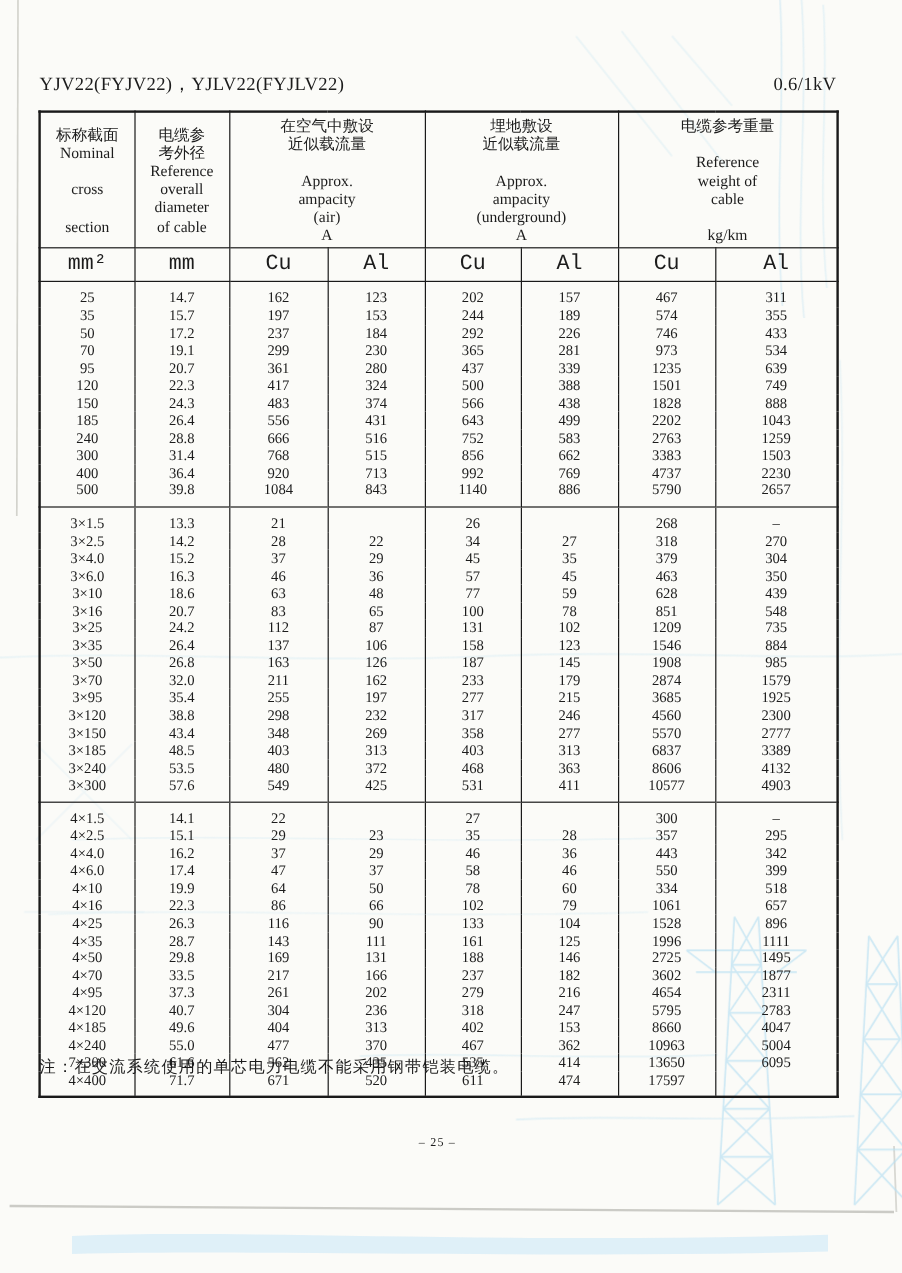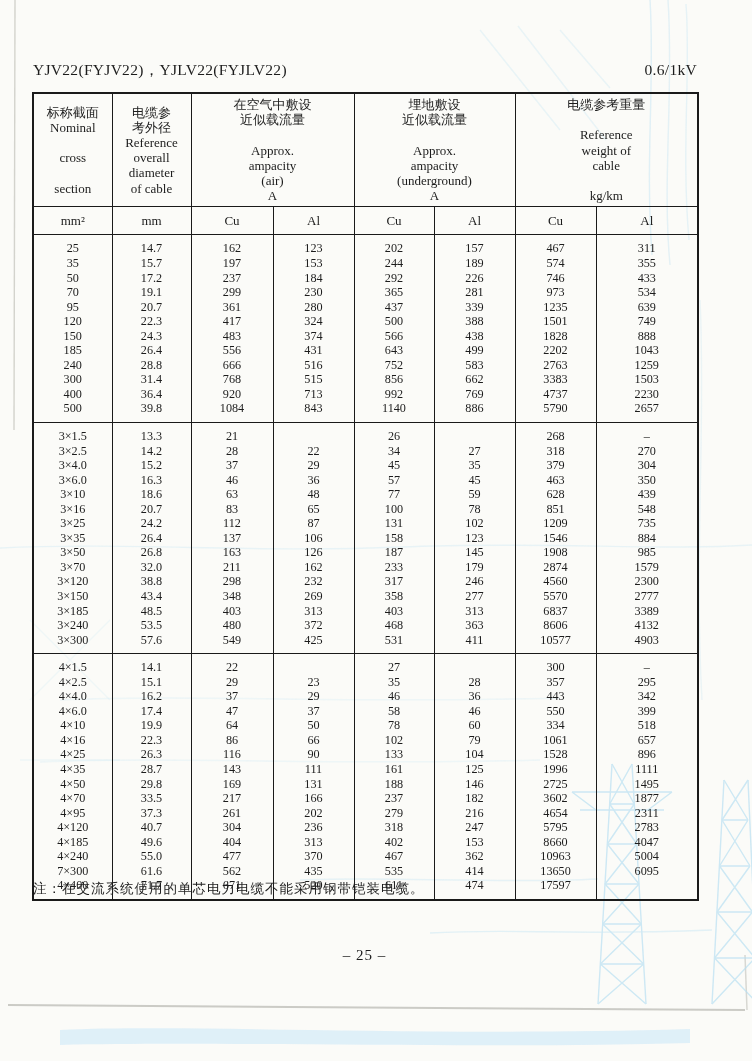--- a/index.html
+++ b/index.html
@@ -30,37 +30,37 @@
 
   table.specs th, table.specs td { border-left:1px solid #1a1a1a; border-right:1px solid #1a1a1a; }
 
   thead th {
     font-weight:normal; font-size:13px; line-height:15.2px;
     text-align:center; vertical-align:middle;
     white-space:pre-line; padding:3px 2px;
     border-bottom:1px solid #1a1a1a;
   }
   thead tr.desc th { height:92px; }
-  thead tr.units th { height:21px; border-bottom:1.5px solid #1a1a1a; font-size:13px; }
+  thead tr.units th { height:21px; border-bottom:1.5px solid #1a1a1a; font-size:18px;font-family:Liberation Mono, monospace; }
 
   tbody td {
     font-size:12.2px; line-height:14.55px; text-align:center;
     padding:0 2px; vertical-align:middle;
   }
   tbody tr:first-child td { padding-top:6px; }
   tbody tr:last-child  td { padding-bottom:6px; }
   tbody + tbody { border-top:1.5px solid #1a1a1a;padding-left:18px; }
 
   .footnote {
     position:absolute; top:880px; left:33px; width:660px;
     font-size:13.5px; letter-spacing:1px;
   }
   .page-number {
     position:absolute; top:947px; left:32px; width:665px;
-    text-align:center; font-size:15px; letter-spacing:1px;
+    text-align:center; font-size:10px; letter-spacing:1px;
   }
 </style>
 </head>
 <body>
 
 <svg class="watermark" width="752" height="1061" viewBox="0 0 752 1061" xmlns="http://www.w3.org/2000/svg">
 
   <path d="M15,0 L14,430" stroke="#c9c9c2" stroke-width="1.4" fill="none" opacity="0.8"></path>
   <path d="M8,1005 L745,1010" stroke="#9c9c94" stroke-width="2" fill="none" opacity="0.5"></path>
   <path d="M745,955 L747,1010" stroke="#b5b5ae" stroke-width="1.5" fill="none" opacity="0.5"></path>
@@ -389,20 +389,30 @@
           <td>3×70</td>
           <td>32.0</td>
           <td>211</td>
           <td>162</td>
           <td>233</td>
           <td>179</td>
           <td>2874</td>
           <td>1579</td>
         </tr>
         <tr>
+          <td>3×95</td>
+          <td>35.4</td>
+          <td>255</td>
+          <td>197</td>
+          <td>277</td>
+          <td>215</td>
+          <td>3685</td>
+          <td>1925</td>
+        </tr>
+        <tr>
           <td>3×120</td>
           <td>38.8</td>
           <td>298</td>
           <td>232</td>
           <td>317</td>
           <td>246</td>
           <td>4560</td>
           <td>2300</td>
         </tr>
         <tr>

